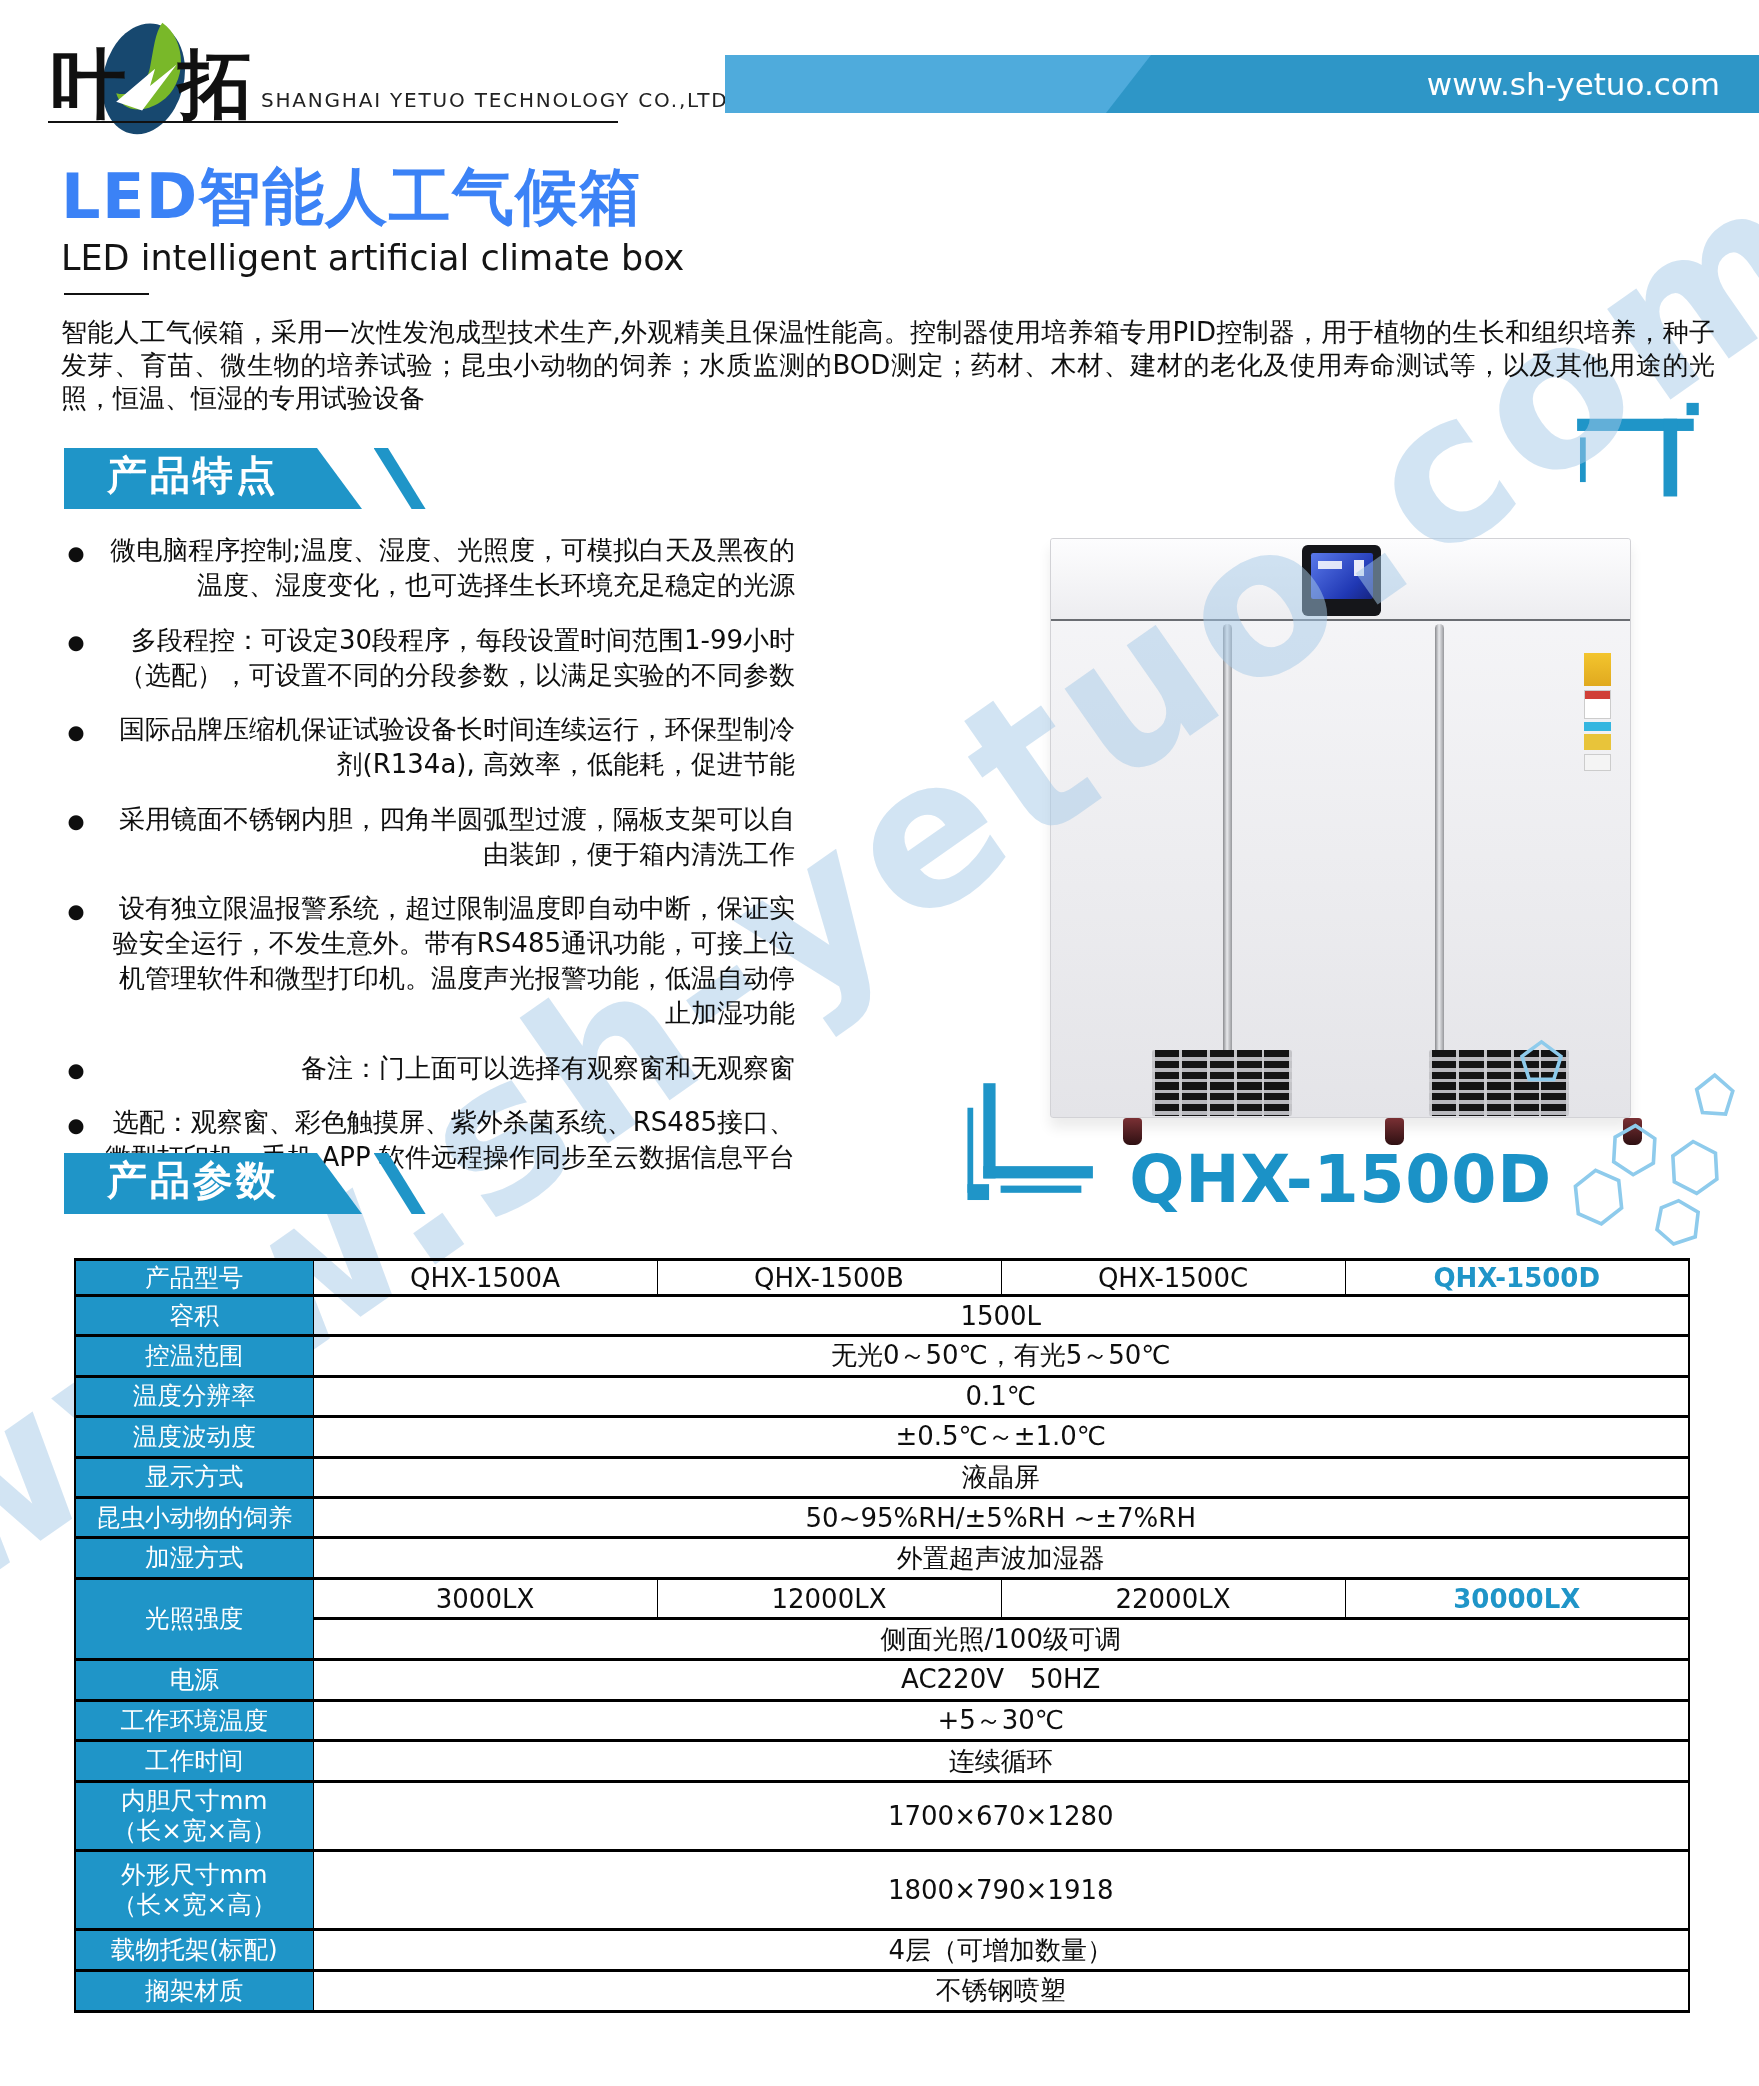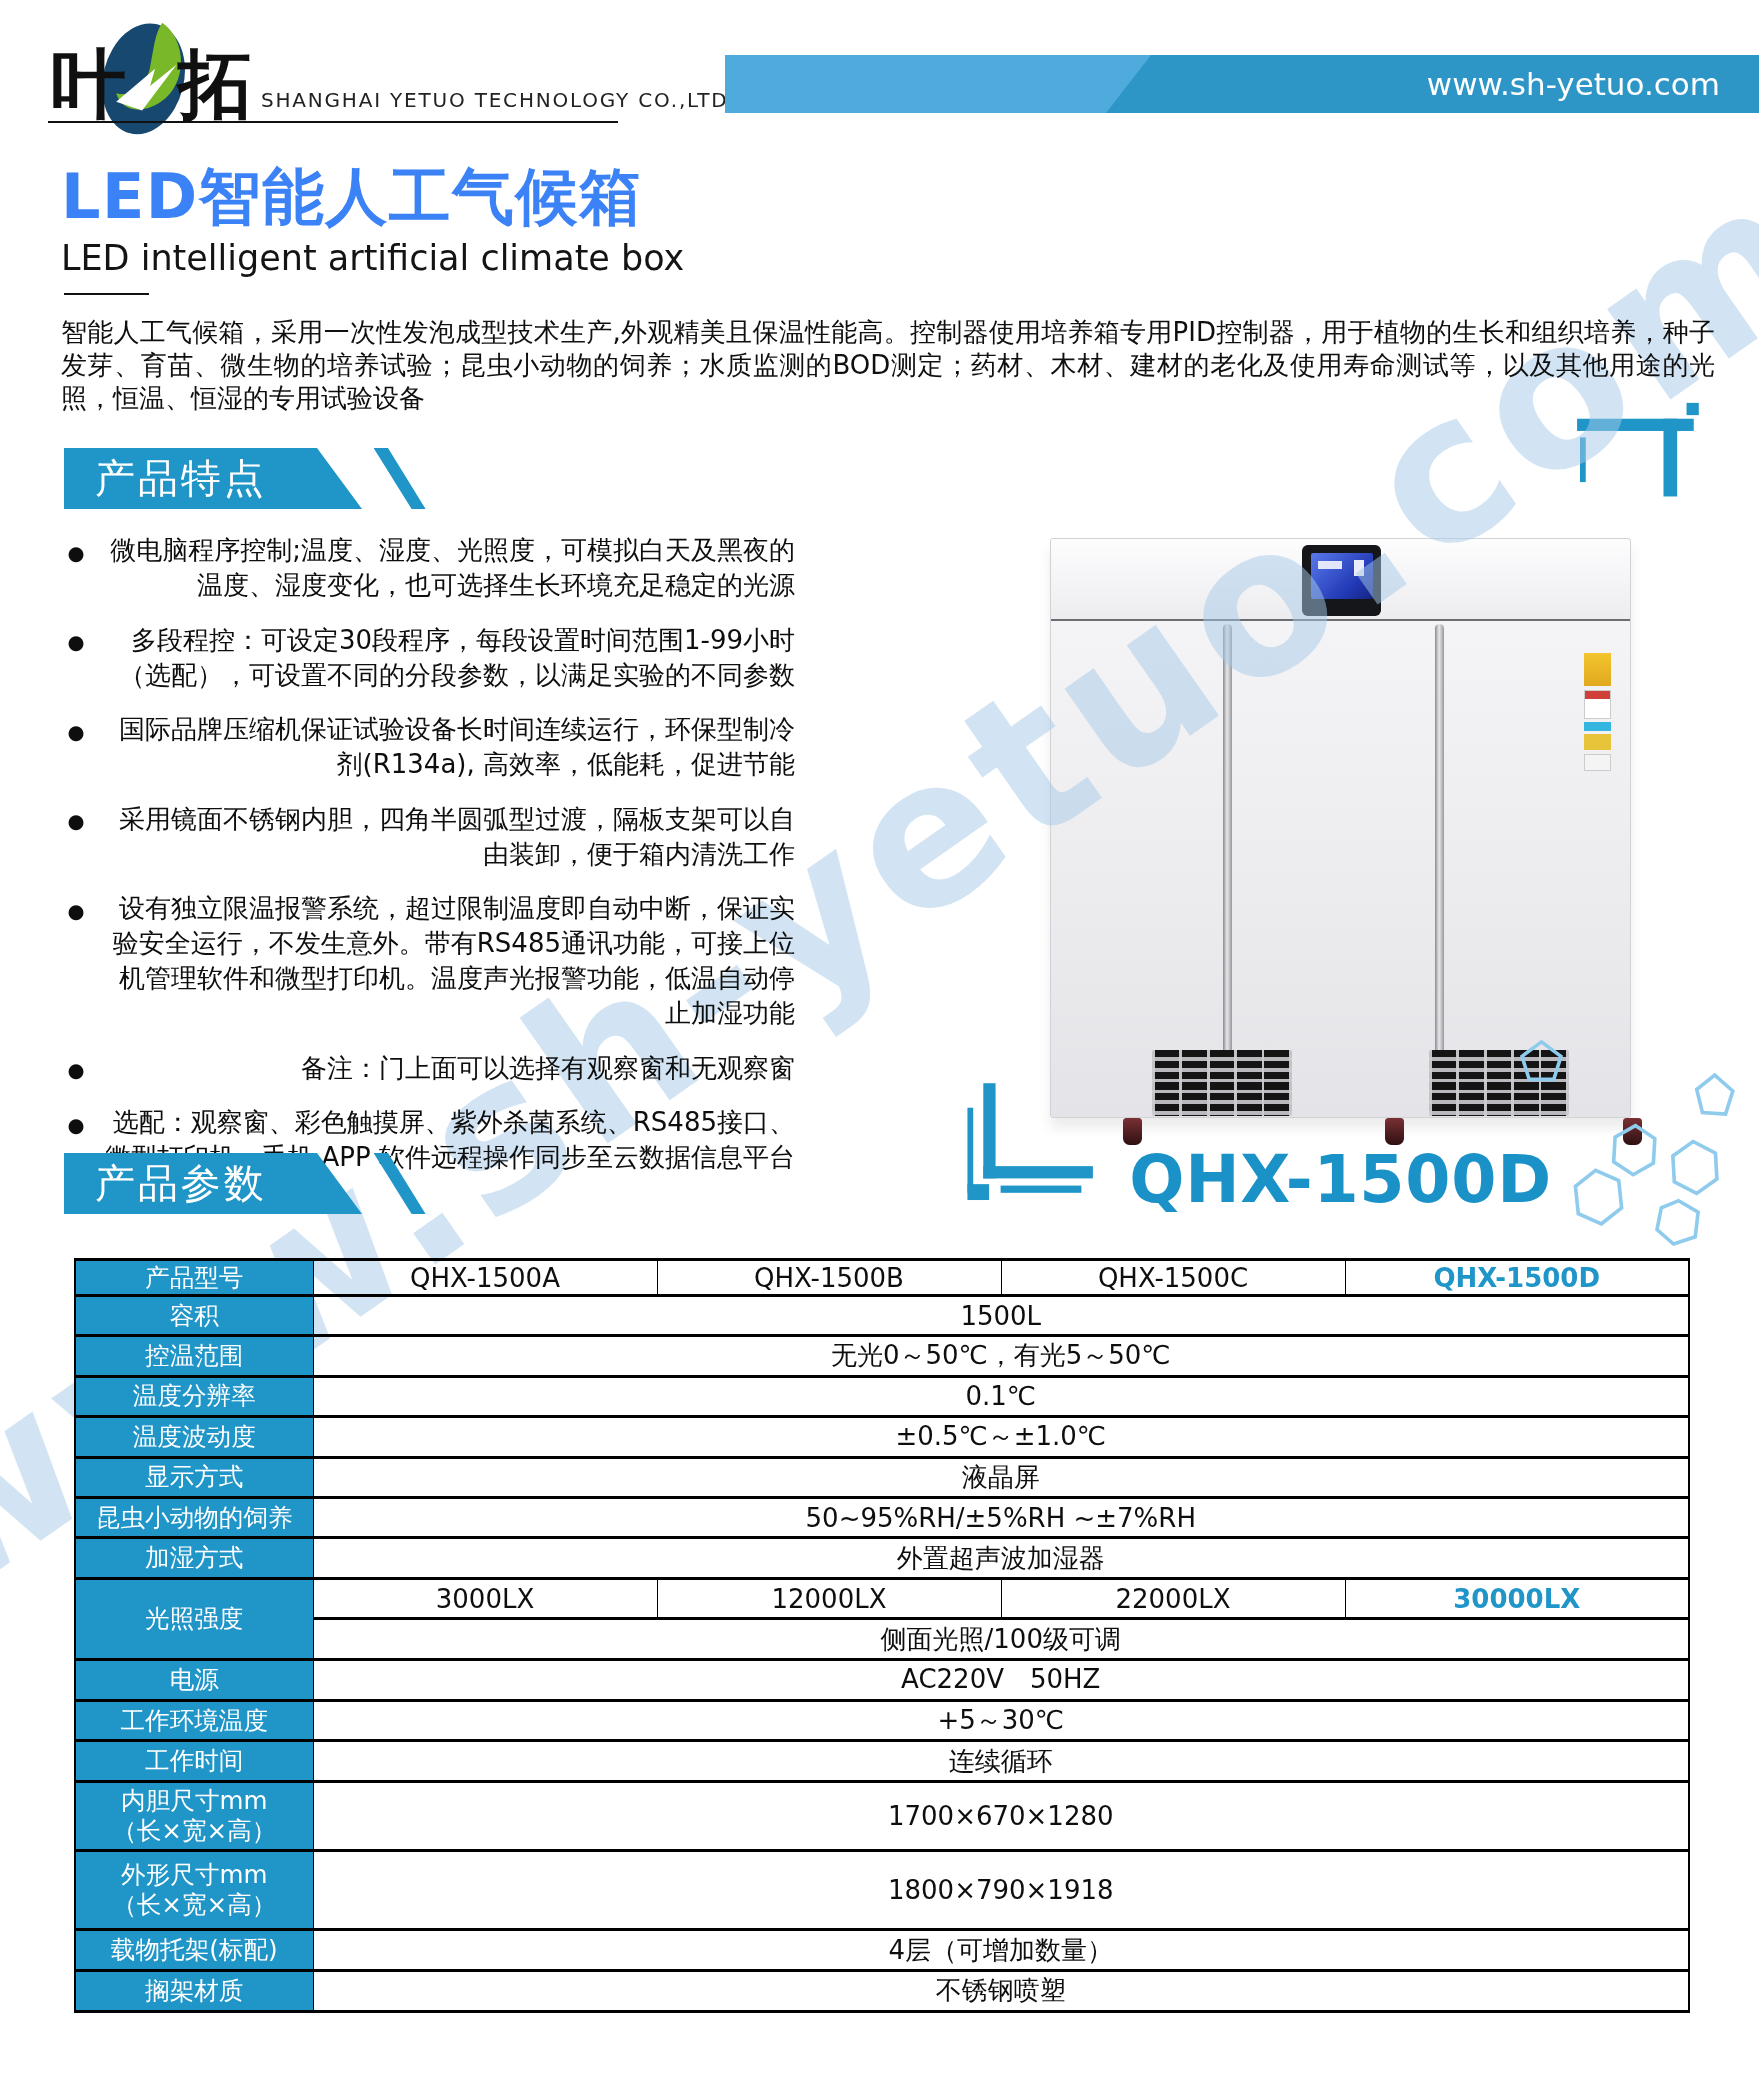--- a/index.html
+++ b/index.html
@@ -27,22 +27,22 @@
   .banner { position:absolute; left:725px; top:55px; width:1035px; height:58px; background:#2e96c7; z-index:3; }
   .banner-lite { position:absolute; left:0; top:0; width:426px; height:58px; background:#4fabdc;
                  clip-path:polygon(0 0,100% 0,calc(100% - 45px) 100%,0 100%); }
   .banner-site { position:absolute; right:40px; top:50%; transform:translateY(-50%); color:#fff; font-size:31px; }
   
   .title-cn { left:61px; top:155px; font-size:62px; font-weight:900; letter-spacing:1.4px; color:#3b82f6; }
   .title-en { left:61px; top:238px; font-size:35px; font-weight:500; color:#141414; }
   .title-underline { left:64px; top:293px; width:85px; height:2.2px; background:#111; }
   .intro { left:61px; top:316px; width:1654px; font-size:26px; line-height:33px; color:#0f0f0f; text-align:justify; }
   
-  .badge { height:61px; background:#1f95c8; color:#fff; display:flex; align-items:center;
-           padding-left:31px; font-size:40px; font-weight:400; letter-spacing:2.9px;
+  .badge { height:61px; background:#1f95c8; color:#fff; display:flex; align-items:flex-start;
+           padding-left:43px; font-size:40px; font-weight:700; letter-spacing:2.9px;
            clip-path:polygon(0 0, calc(100% - 45px) 0, 100% 100%, 0 100%); }
   .badge-stripe { width:52px; height:61px; background:#1f95c8;
                   clip-path:polygon(0 0,14.4px 0,52px 100%,38px 100%); }
   
   .features { left:66px; top:533px; width:729px; list-style:none; }
   .features li { position:relative; padding-left:39px; margin-bottom:19.5px; font-size:26px; line-height:35px; color:#0e0e0e;text-align:right; }
   .features li::before { content:"●"; position:absolute; left:1.4px; top:2.9px; font-size:19.5px; }
   
   .product { position:absolute; left:960px; top:390px; width:799px; height:867px; z-index:1; }
   .cabinet { position:absolute; left:90px; top:148px; width:581px; height:580px;

